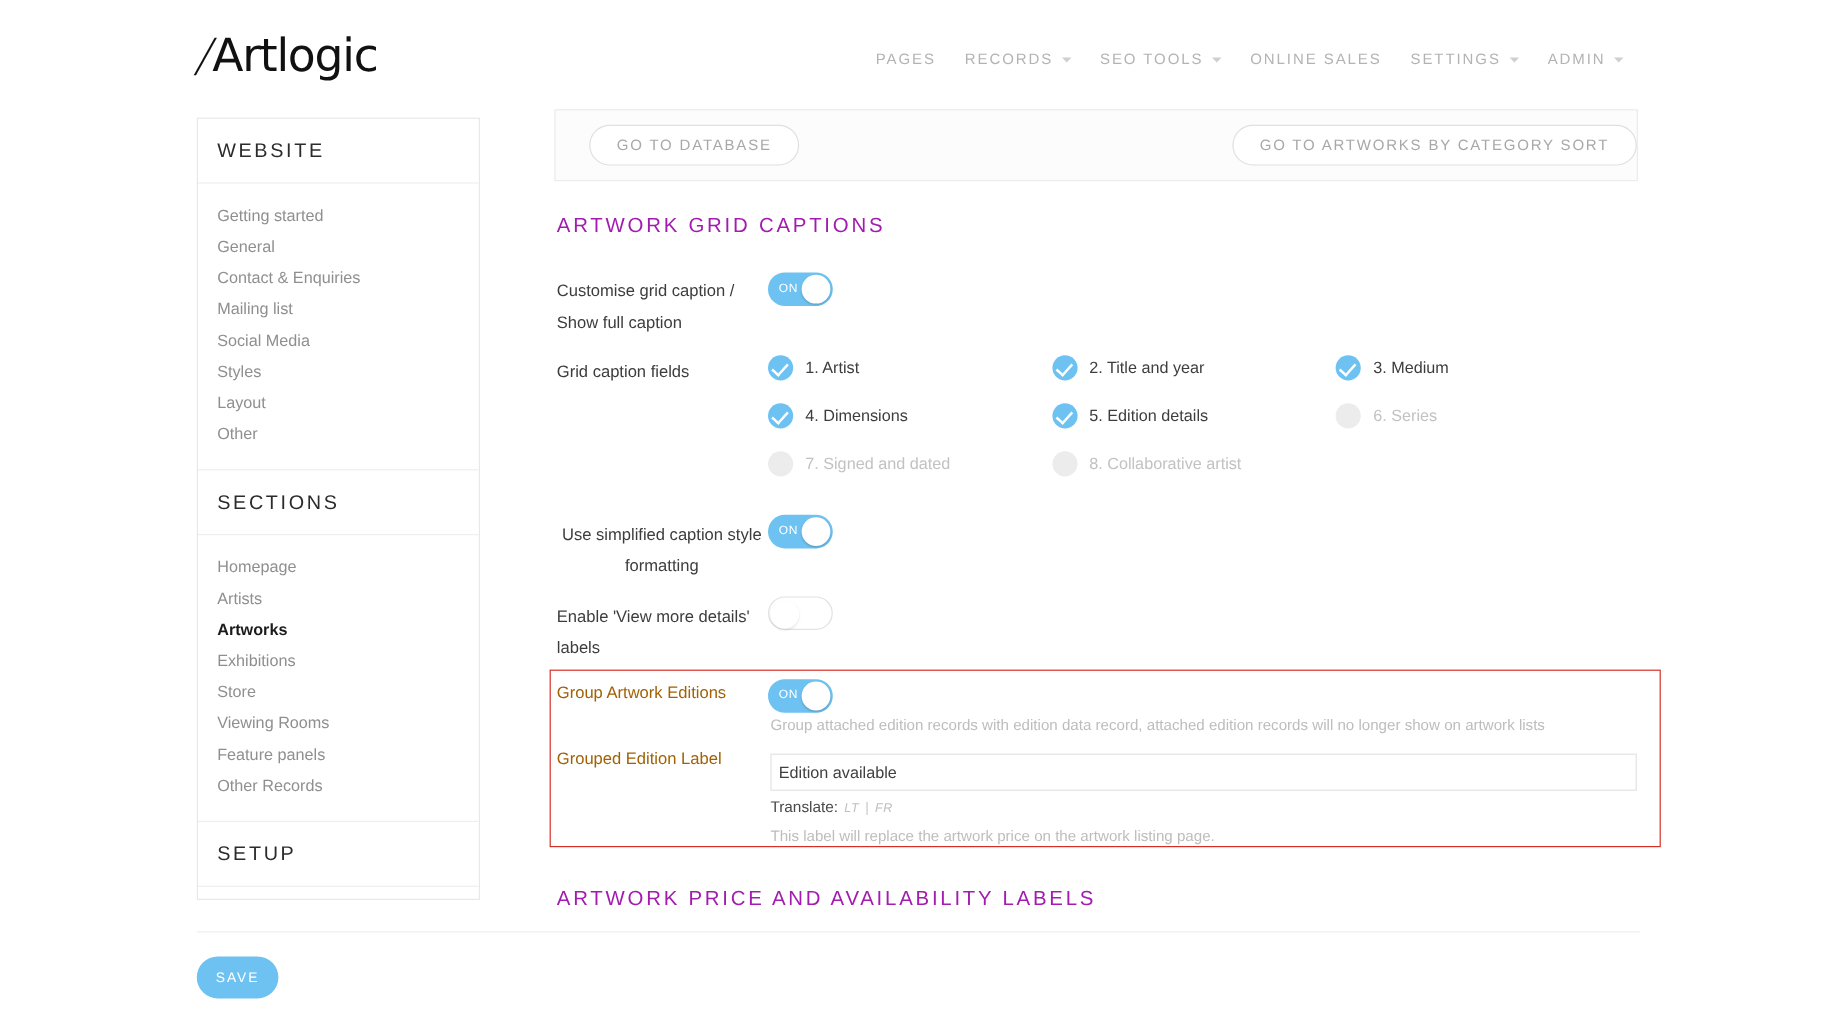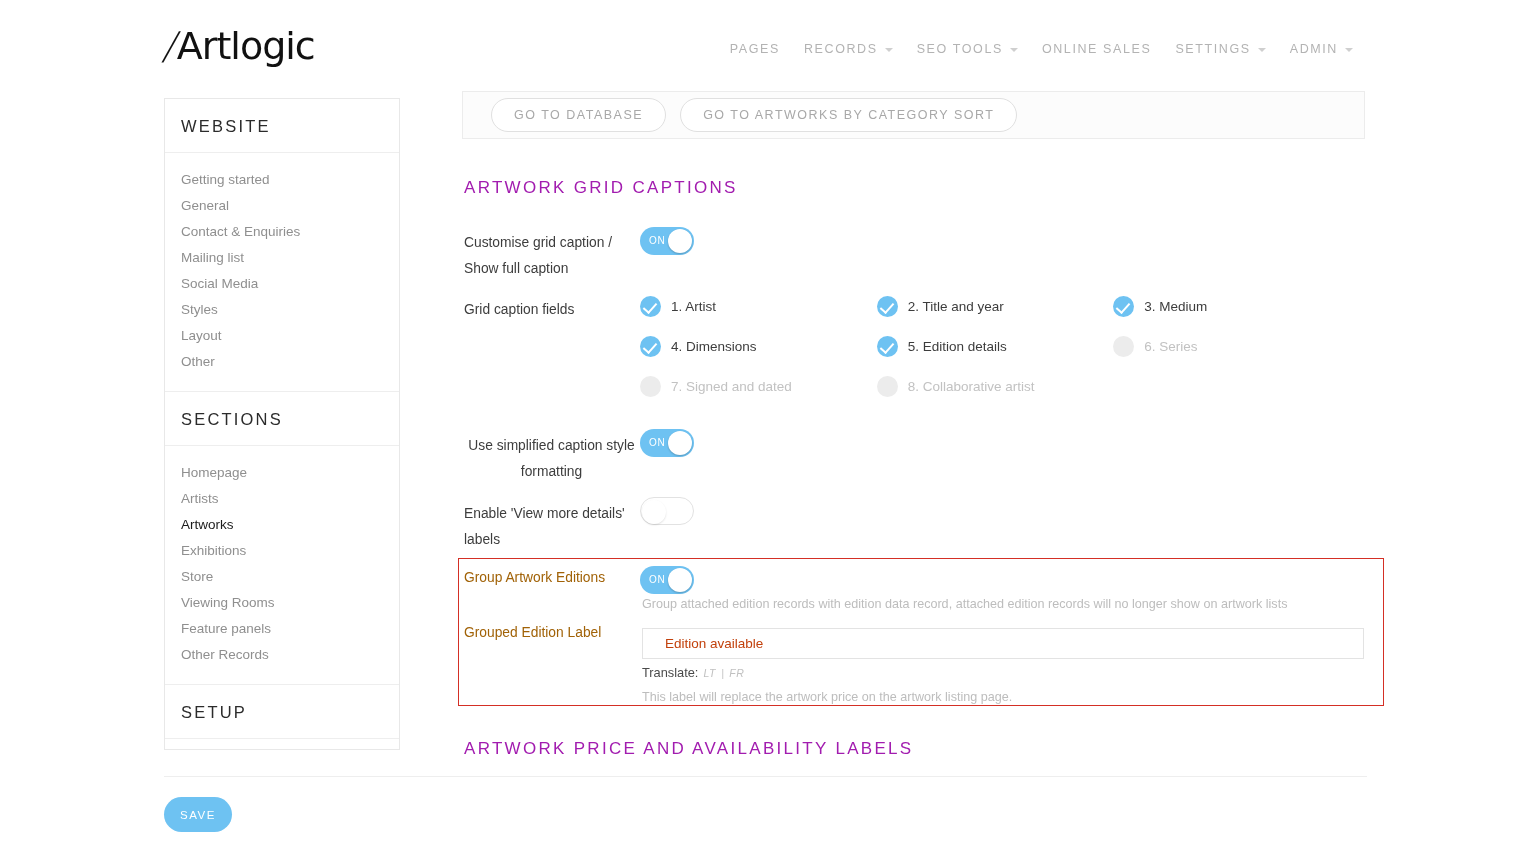--- a/index.html
+++ b/index.html
@@ -42,28 +42,28 @@
     height:54px; line-height:54px; padding-left:16px;
     font-size:16.5px; letter-spacing:2.2px; color:#2b2b2b; font-weight:400;
     border-bottom:1px solid #eeeeee;
   }
   .side-group-title.nb { border-bottom:1px solid #eeeeee; }
   .side-list { padding: 14px 0 16px 0; border-bottom:1px solid #eeeeee; }
   .side-item {
     padding: 0 0 0 16px; height:26px; line-height:26px;
     font-size:13.5px; color:#8f8f8f; cursor:pointer;
   }
-  .side-item.active { color:#1b1b1b; font-weight:400; }
+  .side-item.active { color:#1b1b1b; font-weight:700; }
 
   
   .main { position:absolute; left:462px; top:88px; width:905px; }
   .topcard {
-    width:903px; height:48px; border:1px solid #ececec; background:#fcfcfc;
+    width:903px; height:60px; border:1px solid #ececec; background:#fcfcfc;
     position:absolute; left:0; top:3px;
-    display:flex; align-items:center; padding-left:28px; gap:14px;
+    display:flex; align-items:center; padding-left:28px; gap:14px;justify-content:space-between;
   }
   .pill-btn {
     border:1px solid #e0e0e0; border-radius:22px; background:#fff;
     height:34px; padding:0 22px; display:flex; align-items:center;
     font-size:12.5px; letter-spacing:1.5px; color:#a8a8a8; cursor:pointer;
     text-transform:uppercase; white-space:nowrap;
   }
 
   .section-title {
     position:absolute; left:2px;
@@ -115,21 +115,21 @@
   .highlight {
     position:absolute; left:-4px; top:470px; width:926px; height:148px;
     border:1.6px solid #d42f25; background:transparent;
   }
   .hl-label { position:absolute; font-size:13.8px; color:#a16207; }
   .hint {
     position:absolute; font-size:12.6px; color:#bdbdbd;
   }
   .textinput {
     position:absolute; border:1px solid #e3e3e3; background:#fff;
-    height:31px; font-size:13.5px; color:#c2410c; padding:0 22px;
+    height:31px; font-size:13.5px; color:#404040; padding:0 6px;
     display:flex; align-items:center; font-family:"Liberation Sans", sans-serif;
   }
   .translate-row { position:absolute; display:flex; align-items:baseline; gap:5px; }
   .translate-lbl { font-size:12.8px; color:#4a4a4a; }
   .translate-lang { font-size:10.5px; color:#c0c0c0; font-style:italic; letter-spacing:0.6px; cursor:pointer; }
   .translate-sep { font-size:11.5px; color:#c8c8c8; }
 
   
   .footer-divider {
     position:absolute; left:164px; top:776px; width:1203px; height:1px; background:#eeeeee;

